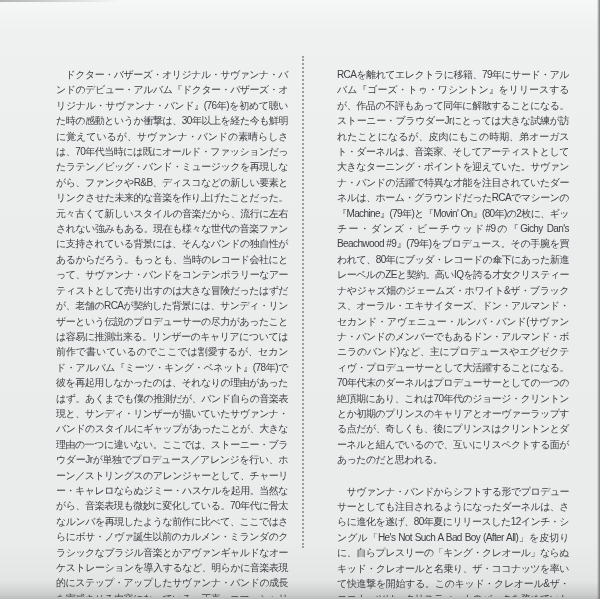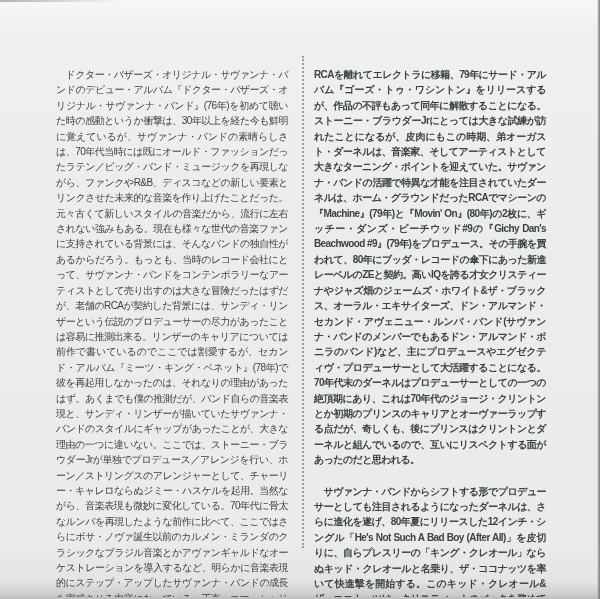--- a/index.html
+++ b/index.html
@@ -47,21 +47,21 @@
     color: #3d4145;
     font-size: 10px;
     letter-spacing: -0.6px;
     line-height: 15.4px;
     text-align: justify;
     text-justify: inter-ideograph;
     -webkit-font-smoothing: antialiased;
   }
   .text-col p { margin: 16px; padding: 0; }
   .col-left  { left: 40px; }
-  .col-right { left: 298px; font-weight: bold; }
+  .col-right { left: 321px; }
   .col-divider {
     position: absolute;
     left: 302px;
     top: 56px;
     height: 492px;
     width: 0;
     border-left: 2px dotted #989c9e;
   }
 </style>
 </head>

